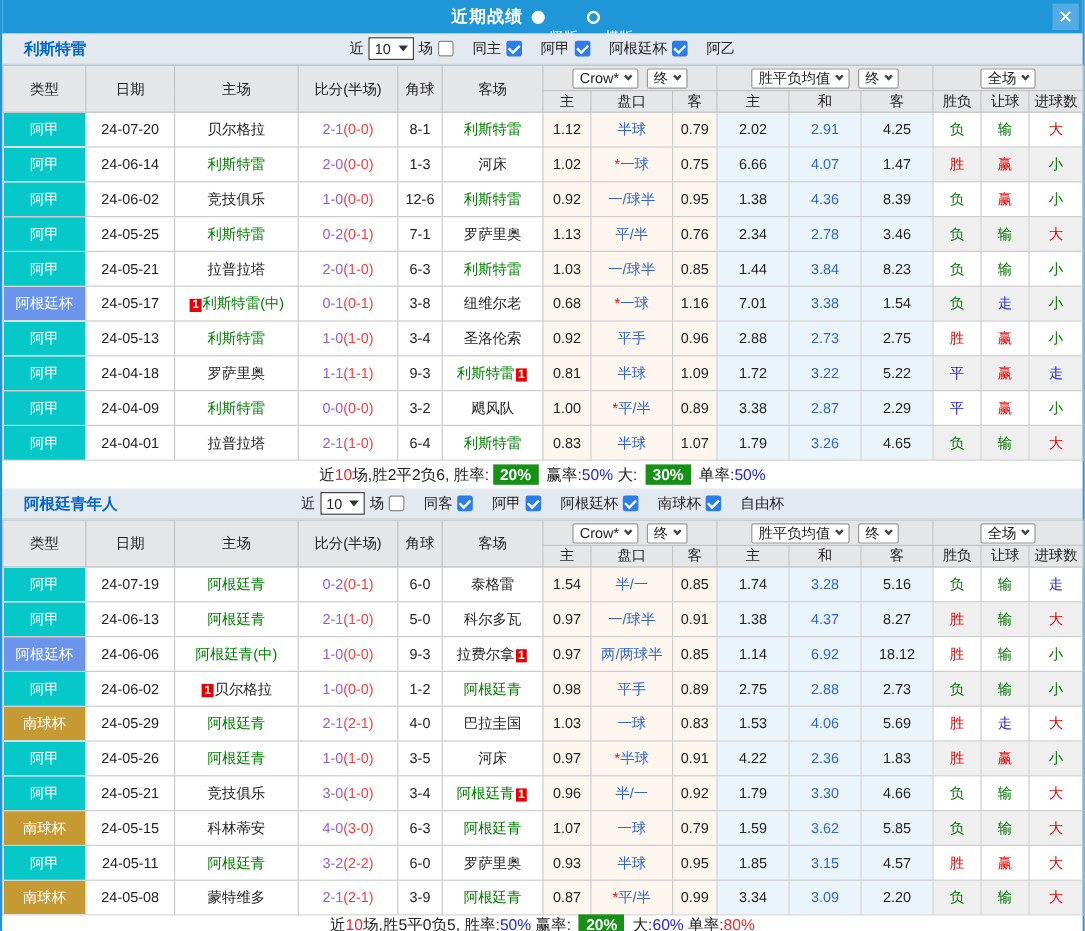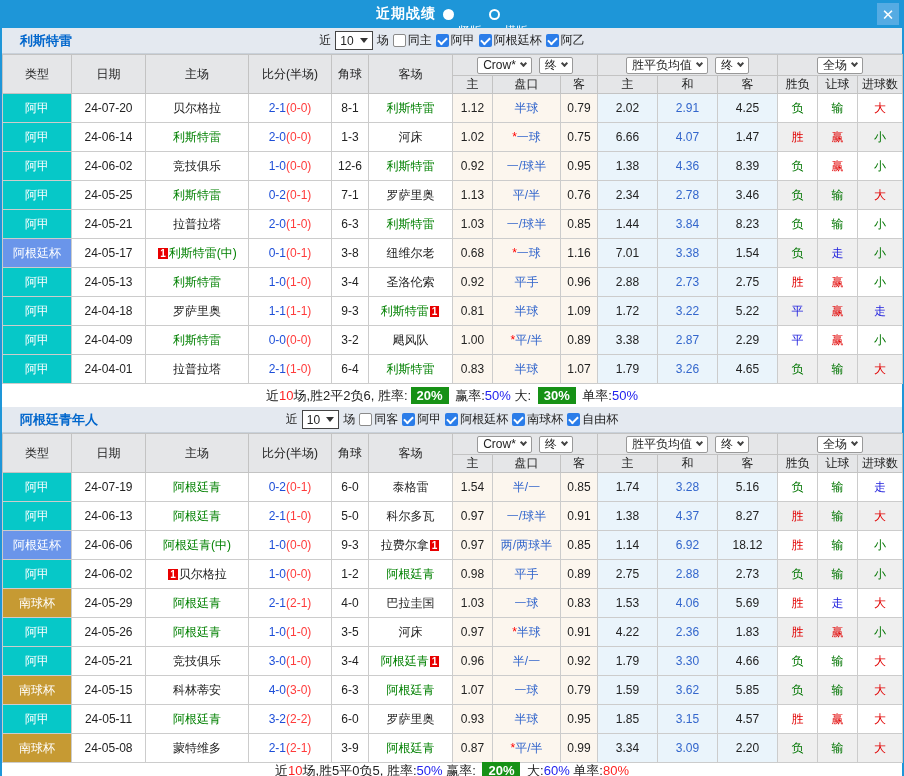--- a/index.html
+++ b/index.html
@@ -21,38 +21,38 @@
   .radio-label { font-size:12px;margin-top:35px; }
   .close-btn { position:absolute; right:3px; top:3px; width:22px; height:22px; background:#55abe3; display:flex; align-items:center; justify-content:center; cursor:pointer; }
   .close-x { color:#fff; font-size:15px; font-weight:bold; line-height:1; }
 
   
   .sec-header { height:26px; background:#e4e9f0; border-bottom:1px solid #c9d1da; display:flex; align-items:center; position:relative; font-size:12px; color:#222; }
   .sec-title { position:absolute; left:18px; color:#0066cc; font-weight:bold; font-size:13px; }
   .filters { margin:0 auto; display:flex; align-items:center; gap:4px; }
   .fake-select { border:1px solid #444; background:#fff; height:19px; padding:0 4px; display:inline-flex; align-items:center; gap:6px; font-size:12px; cursor:pointer; }
   .tri { width:0; height:0; border-left:4px solid transparent; border-right:4px solid transparent; border-top:5px solid #333; }
-  .check-item { display:inline-flex; align-items:center; gap:2px; cursor:pointer; }
+  .check-item { display:inline-flex; align-items:center; gap:16px; cursor:pointer; }
   .checkbox { width:13px; height:13px; border-radius:2px; display:inline-flex; align-items:center; justify-content:center; }
   .checkbox.unchecked { background:#fff; border:1px solid #8a8a8a; }
   .checkbox.checked { background:#2b7de9; }
   .checkbox.checked::after { content:""; width:7px; height:4px; border-left:2px solid #fff; border-bottom:2px solid #fff; transform:rotate(-45deg); margin-top:-2px; }
 
   
   table { border-collapse:collapse; table-layout:fixed; width:100%; }
   thead td { background:#e5e6e8; border:1px solid #c3c3c3; font-size:12px; text-align:center; color:#222; padding:0; }
   .dd-row td { height:21px; }
   .sub-row td { height:17px; }
   .dd-wrap { display:flex; align-items:center; justify-content:center; gap:7px; }
   .dd { background:#fff; border:1px solid #999; border-radius:2px; height:17px; padding:0 5px; display:inline-flex; align-items:center; gap:5px; font-size:12px; cursor:pointer; }
   .vchev { width:5px; height:5px; border-right:2px solid #444; border-bottom:2px solid #444; transform:rotate(45deg); margin-top:-3px; }
   tbody td { border:1px solid #ccc; height:29px; font-size:12px; text-align:center; padding:0; background:#fff; white-space:nowrap; overflow:hidden; }
   td.type-cell { color:#fff; }
   .team-green { color:#008000; }
-  .score { color:#1d4ed8; }
+  .score { color:#8b5cf6; }
   .half { color:#ff3b3b; }
   td.odds-bg { background:#fcf6ee; }
   td.pk { color:#3366cc; }
   .star { color:#ff0000; }
   td.avg-bg { background:#eaf4fb; }
   td.avg-mid { color:#3366cc; }
   td.stripe { background:#efefef; }
 
   
   .summary { display:flex; align-items:center; justify-content:center; font-size:13px; white-space:pre; background:#fff; }

